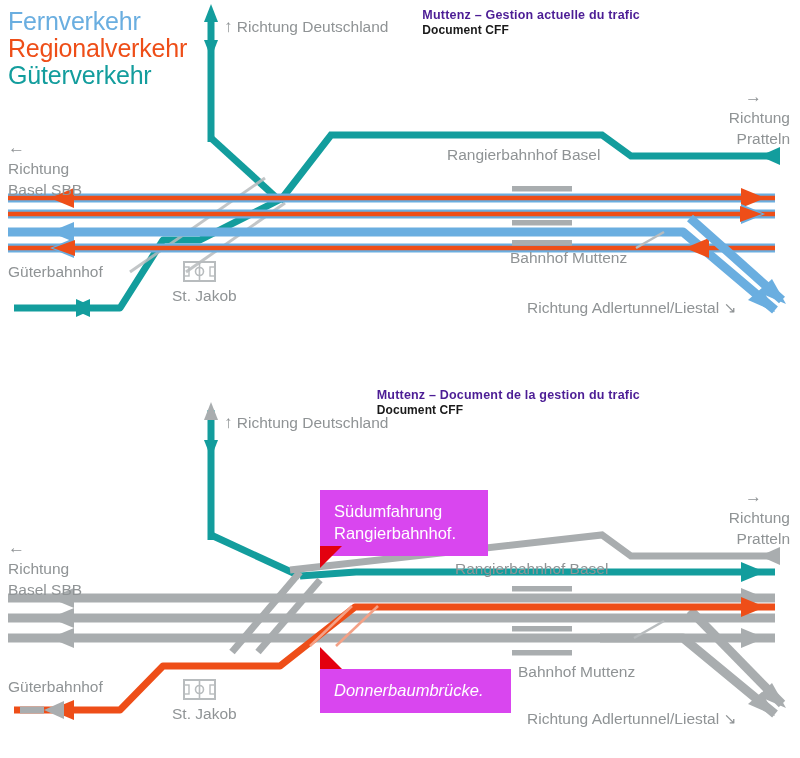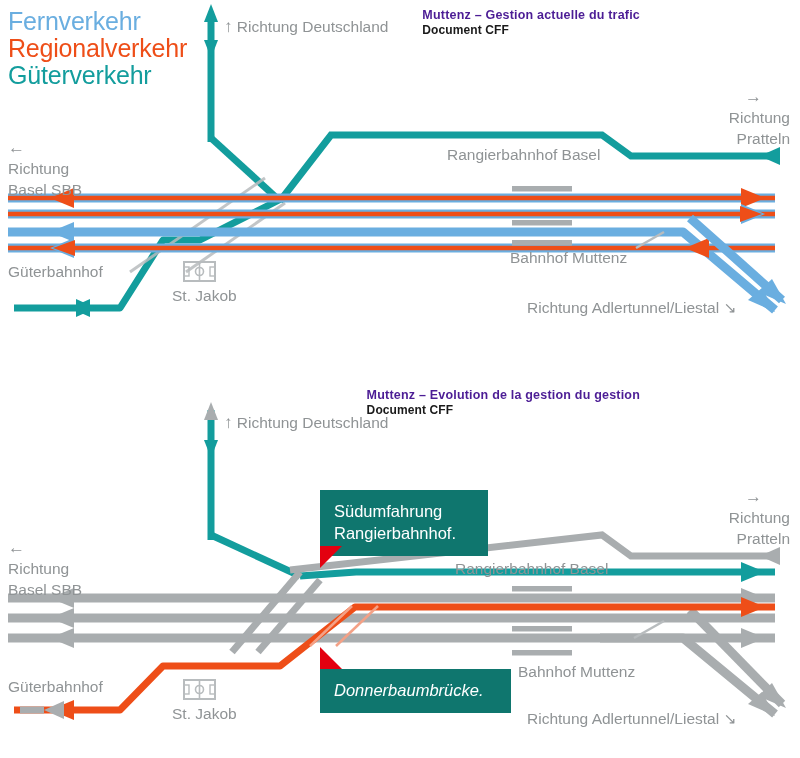--- a/index.html
+++ b/index.html
@@ -22,21 +22,21 @@
   .lg-reg{color:#ee4e18;}
   .lg-gut{color:#139d9d;}
 
   .hdr{position:absolute;right:8px;top:8px;text-align:right;}
   .hdr-title{font-size:12.5px;font-weight:bold;color:#4c1d95;letter-spacing:0.2px;}
   .hdr-sub{font-size:12px;font-weight:bold;color:#1a1a1a;text-align:left;margin-top:1px;letter-spacing:0.1px;}
 
   .lbl{position:absolute;color:#8f9395;font-size:15.5px;line-height:21px;white-space:pre;}
   .arrowglyph{color:#8f9395;font-size:17px;}
 
-  .callout{position:absolute;background:#0f766e;color:#ffffff;
+  .callout{position:absolute;background:#d946ef;color:#ffffff;
     font-size:16.5px;line-height:22px;padding:10px 14px 12px 14px;white-space:pre;}
   .tail{position:absolute;width:0;height:0;}
 </style>
 </head>
 <body>
 
 <div id="root">
 
   <div class="panel" id="panel-top">
 
@@ -229,21 +229,21 @@
           <rect x="184" y="300" width="31" height="19" fill="none" stroke="#b8bcbe" stroke-width="2"></rect>
           <line x1="199.5" y1="300" x2="199.5" y2="319" stroke="#b8bcbe" stroke-width="1.6"></line>
           <circle cx="199.5" cy="309.5" r="4" fill="none" stroke="#b8bcbe" stroke-width="1.6"></circle>
           <rect x="184" y="305" width="5" height="9" fill="none" stroke="#b8bcbe" stroke-width="1.4"></rect>
           <rect x="210" y="305" width="5" height="9" fill="none" stroke="#b8bcbe" stroke-width="1.4"></rect>
         </g>
       </g>
     </svg>
 
     <div class="hdr">
-      <div class="hdr-title">Muttenz – Evolution de la gestion du gestion</div>
+      <div class="hdr-title">Muttenz – Document de la gestion du trafic</div>
       <div class="hdr-sub">Document CFF</div>
     </div>
 
     <div class="callout" style="left:320px;top:110px;width:140px;">Südumfahrung
 Rangierbahnhof.</div>
     <div class="tail" style="left:320px;top:166px;border-left:0 solid transparent;border-top:22px solid #e3000f;border-right:22px solid transparent;"></div>
 
     <div class="callout" style="left:320px;top:289px;width:163px;font-style:italic;">Donnerbaumbrücke.</div>
     <div class="tail" style="left:320px;top:267px;border-left:0 solid transparent;border-bottom:22px solid #e3000f;border-right:22px solid transparent;"></div>
 

